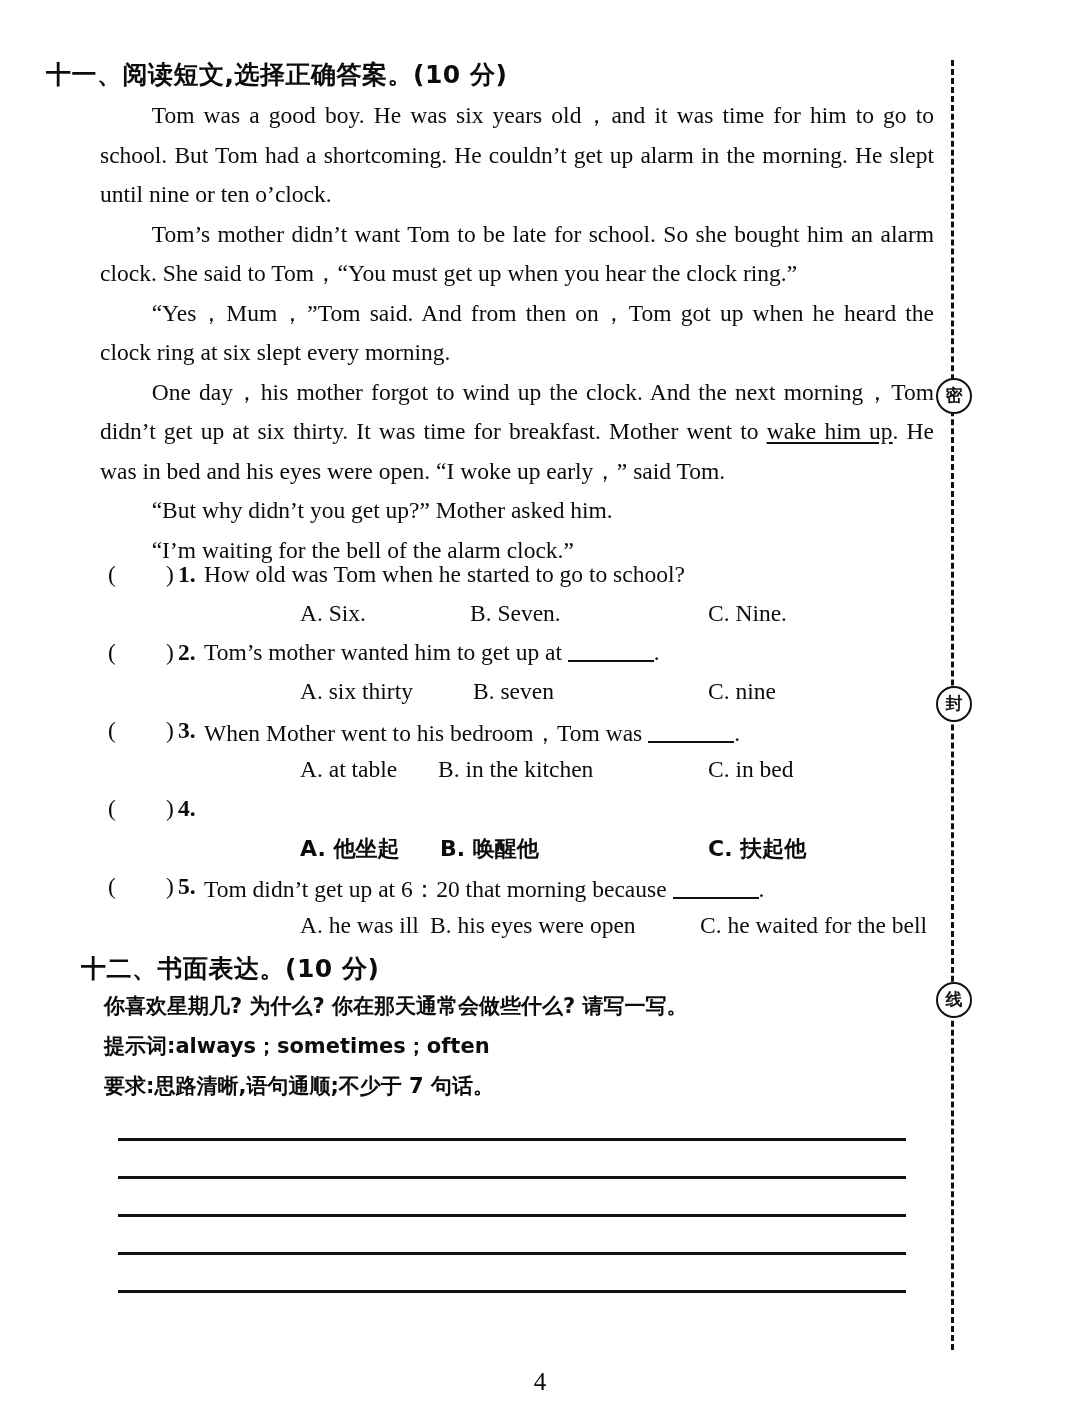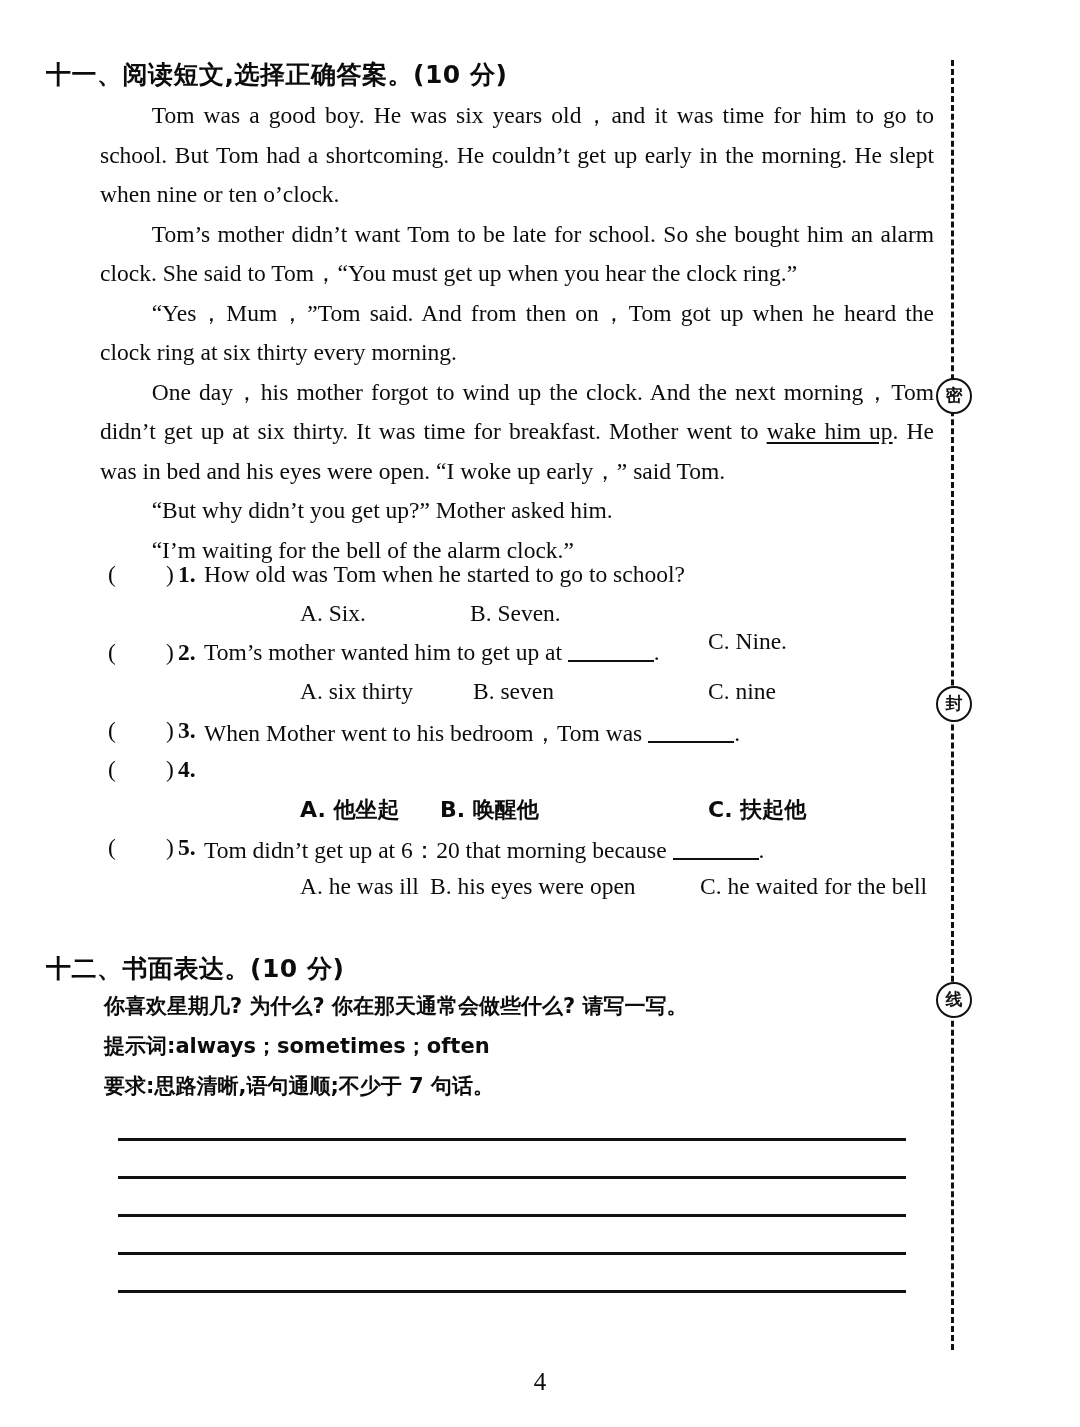--- a/index.html
+++ b/index.html
@@ -53,21 +53,21 @@
   .sec-heading {
     position: absolute;
     left: 46px;
     font-family: "DejaVu Sans", "Liberation Sans", sans-serif;
     font-weight: 700;
     font-size: 25px;
     letter-spacing: 0.5px;
     white-space: nowrap;
   }
   #heading-11 { top: 58px; }
-  #heading-12 { top: 952px; }
+  #heading-12 { top: 952px; margin-left: 35px; }
 
   
   .passage {
     position: absolute;
     left: 100px;
     top: 96px;
     width: 834px;
     font-size: 23.5px;
     line-height: 39.5px;
     text-align: justify;
@@ -169,56 +169,61 @@
 <div class="page">
 
   <div class="seal-line"></div>
   <div class="seal-char s1">密</div>
   <div class="seal-char s2">封</div>
   <div class="seal-char s3">线</div>
 
   <div class="sec-heading" id="heading-11">十一、阅读短文,选择正确答案。(10 分)</div>
 
   <div class="passage">
-    <p>Tom was a good boy. He was six years old，and it was time for him to go to school. But Tom had a shortcoming. He couldn’t get up early in the morning. He slept when nine or ten o’clock.</p>
+    <p>Tom was a good boy. He was six years old，and it was time for him to go to school. But Tom had a shortcoming. He couldn’t get up alarm in the morning. He slept until nine or ten o’clock.</p>
     <p>Tom’s mother didn’t want Tom to be late for school. So she bought him an alarm clock. She said to Tom，“You must get up when you hear the clock ring.”</p>
-    <p class="lastjust">“Yes，Mum，”Tom said. And from then on，Tom got up when he heard the clock ring at six thirty every morning.</p>
+    <p class="lastjust">“Yes，Mum，”Tom said. And from then on，Tom got up when he heard the clock ring at six slept every morning.</p>
     <p><span>One day，his mother forgot to wind up the clock. And the next morning，Tom didn’t get up at six thirty. It was time for breakfast. Mother went to </span><span class="u-phrase">wake him up</span><span>. He was in bed and his eyes were open. “I woke up early，” said Tom.</span></p>
     <p class="lastjust">“But why didn’t you get up?” Mother asked him.</p>
     <p class="lastjust">“I’m waiting for the bell of the alarm clock.”</p>
   </div>
 
   <div class="qblock" id="questions" style="top: 561px;">
       <div class="q-line">
         <span class="q-paren-open">(</span>
         <span class="q-paren-close">)</span>
         <span class="q-num">1.</span>
         <span class="q-text"><span>How old was Tom when he started to go to school?</span></span>
       </div>
       <div class="opt-row">
         <span class="opt" style="left: 200px;">A. Six.</span>
         <span class="opt" style="left: 370px;">B. Seven.</span>
-        <span class="opt" style="left: 608px; margin-top: 28px;">C. Nine.</span>
+        <span class="opt" style="left: 608px;">C. Nine.</span>
       </div>
       <div class="q-line">
         <span class="q-paren-open">(</span>
         <span class="q-paren-close">)</span>
         <span class="q-num">2.</span>
         <span class="q-text"><span>Tom’s mother wanted him to get up at </span><span class="blank-line"></span><span>.</span></span>
       </div>
       <div class="opt-row">
         <span class="opt" style="left: 200px;">A. six thirty</span>
         <span class="opt" style="left: 373px;">B. seven</span>
         <span class="opt" style="left: 608px;">C. nine</span>
       </div>
       <div class="q-line">
         <span class="q-paren-open">(</span>
         <span class="q-paren-close">)</span>
         <span class="q-num">3.</span>
         <span class="q-text"><span>When Mother went to his bedroom，Tom was </span><span class="blank-line"></span><span>.</span></span>
+      </div>
+      <div class="opt-row">
+        <span class="opt" style="left: 200px;">A. at table</span>
+        <span class="opt" style="left: 338px;">B. in the kitchen</span>
+        <span class="opt" style="left: 608px;">C. in bed</span>
       </div>
       <div class="q-line">
         <span class="q-paren-open">(</span>
         <span class="q-paren-close">)</span>
         <span class="q-num">4.</span>
       </div>
       <div class="opt-row">
         <span class="opt cjk" style="left: 200px; text-align: center;">A. 他坐起</span>
         <span class="opt cjk" style="left: 340px;">B. 唤醒他</span>
         <span class="opt cjk" style="left: 608px;">C. 扶起他</span>

